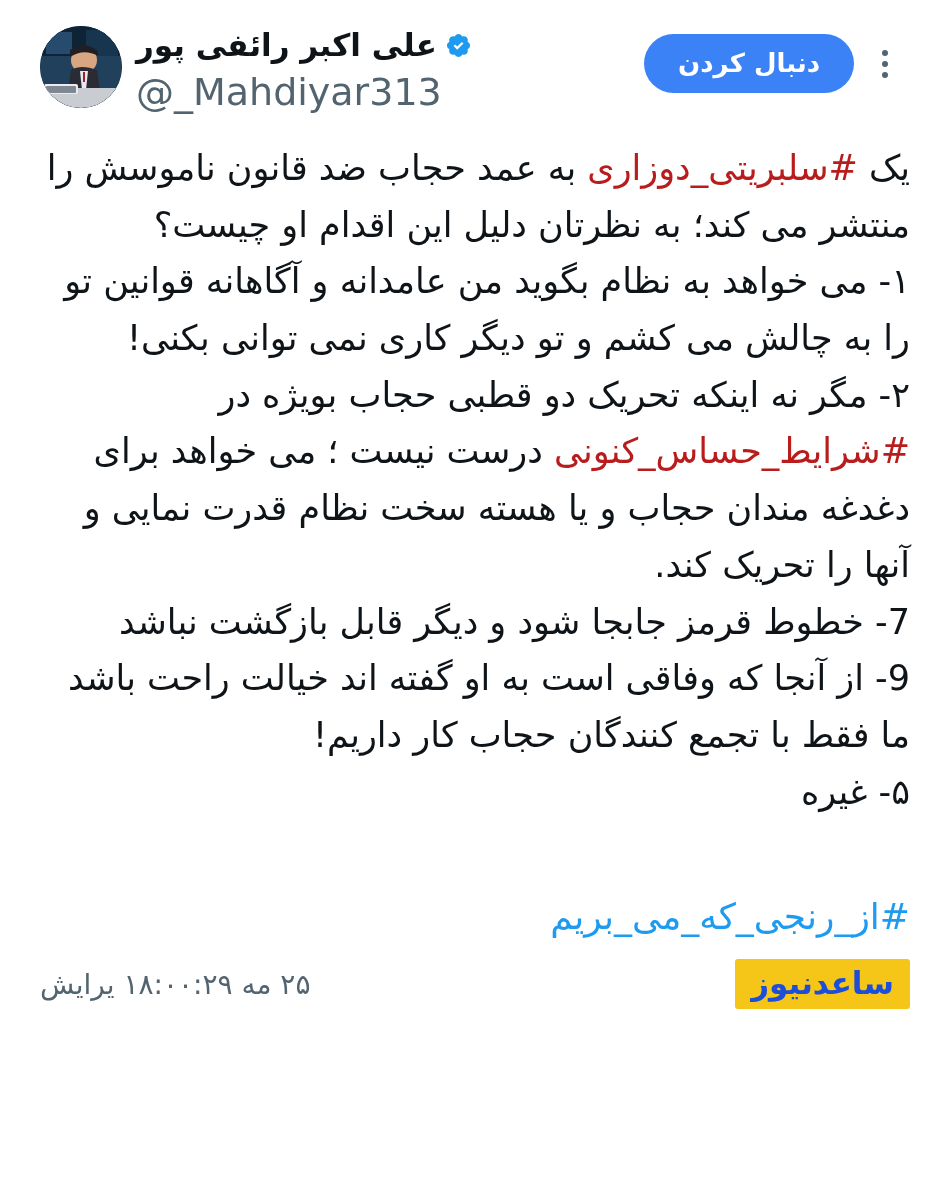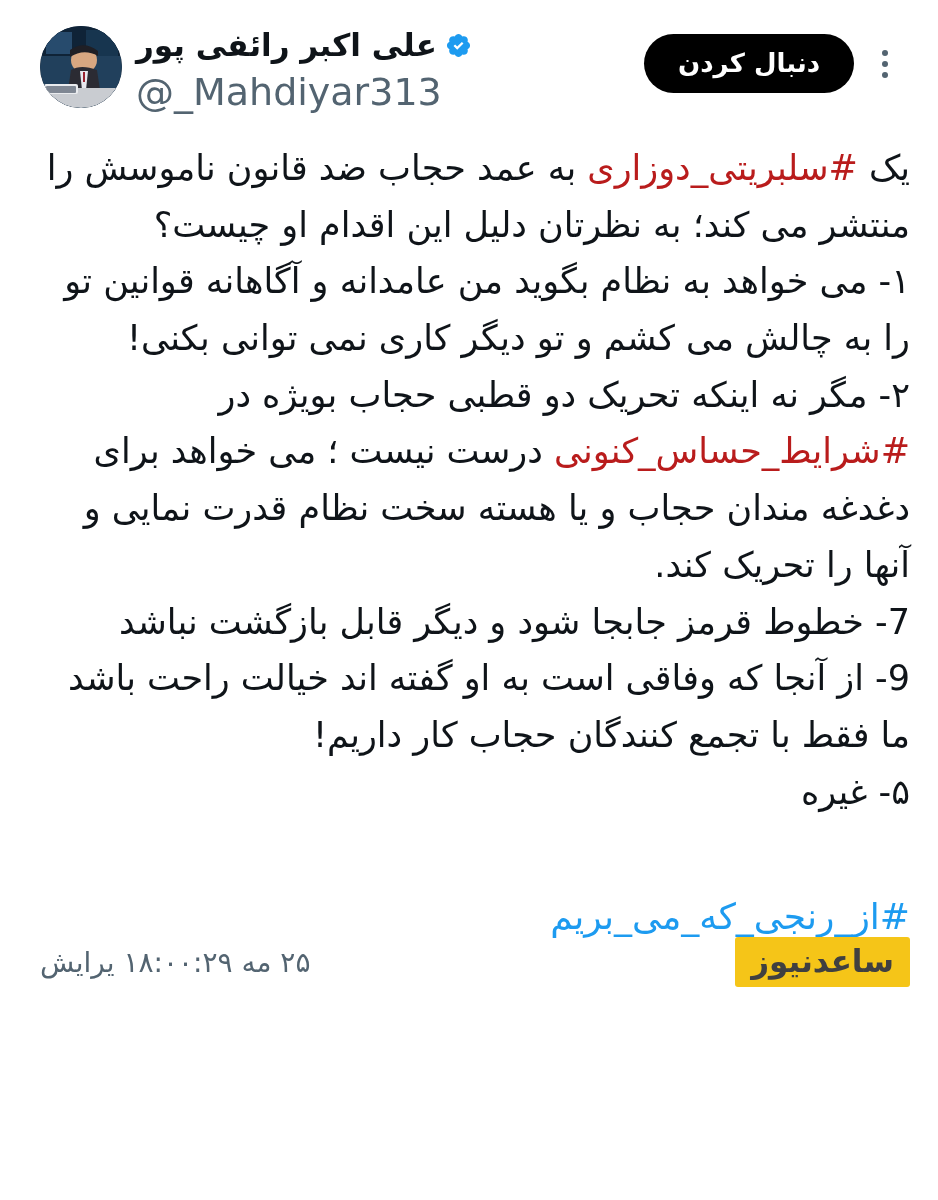--- a/index.html
+++ b/index.html
@@ -78,21 +78,21 @@
     font-size: 38px;
     color: #536471;
     margin-top: 6px;
     line-height: 1.2;
     white-space: nowrap;
   }
 
   .header-spacer { flex: 1 1 auto; }
 
   .follow-button {
-    background: #000000;
+    background: #3b82f6;
     color: #ffffff;
     border: none;
     border-radius: 999px;
     font-size: 26px;
     font-weight: bold;
     padding: 14px 34px;
     cursor: pointer;
     font-family: inherit;
     line-height: 1.2;
     margin-top: 8px;
@@ -144,37 +144,38 @@
   .tag-line {
     margin-top: 40px;
     font-size: 36px;
     color: #1d9bf0;
     text-align: right;
     direction: rtl;
   }
 
   
   .tweet-footer {
+    margin-top: 22px;
     display: flex;
     flex-direction: row-reverse;
     align-items: center;
     justify-content: flex-start;
     gap: 4px;
     width: 100%;
   }
   .timestamp {
     font-size: 28px;
     color: #536471;
     direction: rtl;
     white-space: nowrap;
   }
   .footer-spacer { flex: 1 1 auto; }
   .watermark {
     background: #f5c518;
-    color: #404040;
+    color: #1d4ed8;
     font-size: 31px;
     font-weight: bold;
     padding: 6px 16px 8px 16px;
     border-radius: 3px;
     direction: rtl;
     white-space: nowrap;
     letter-spacing: -0.5px;
   }
 </style>
 </head>

